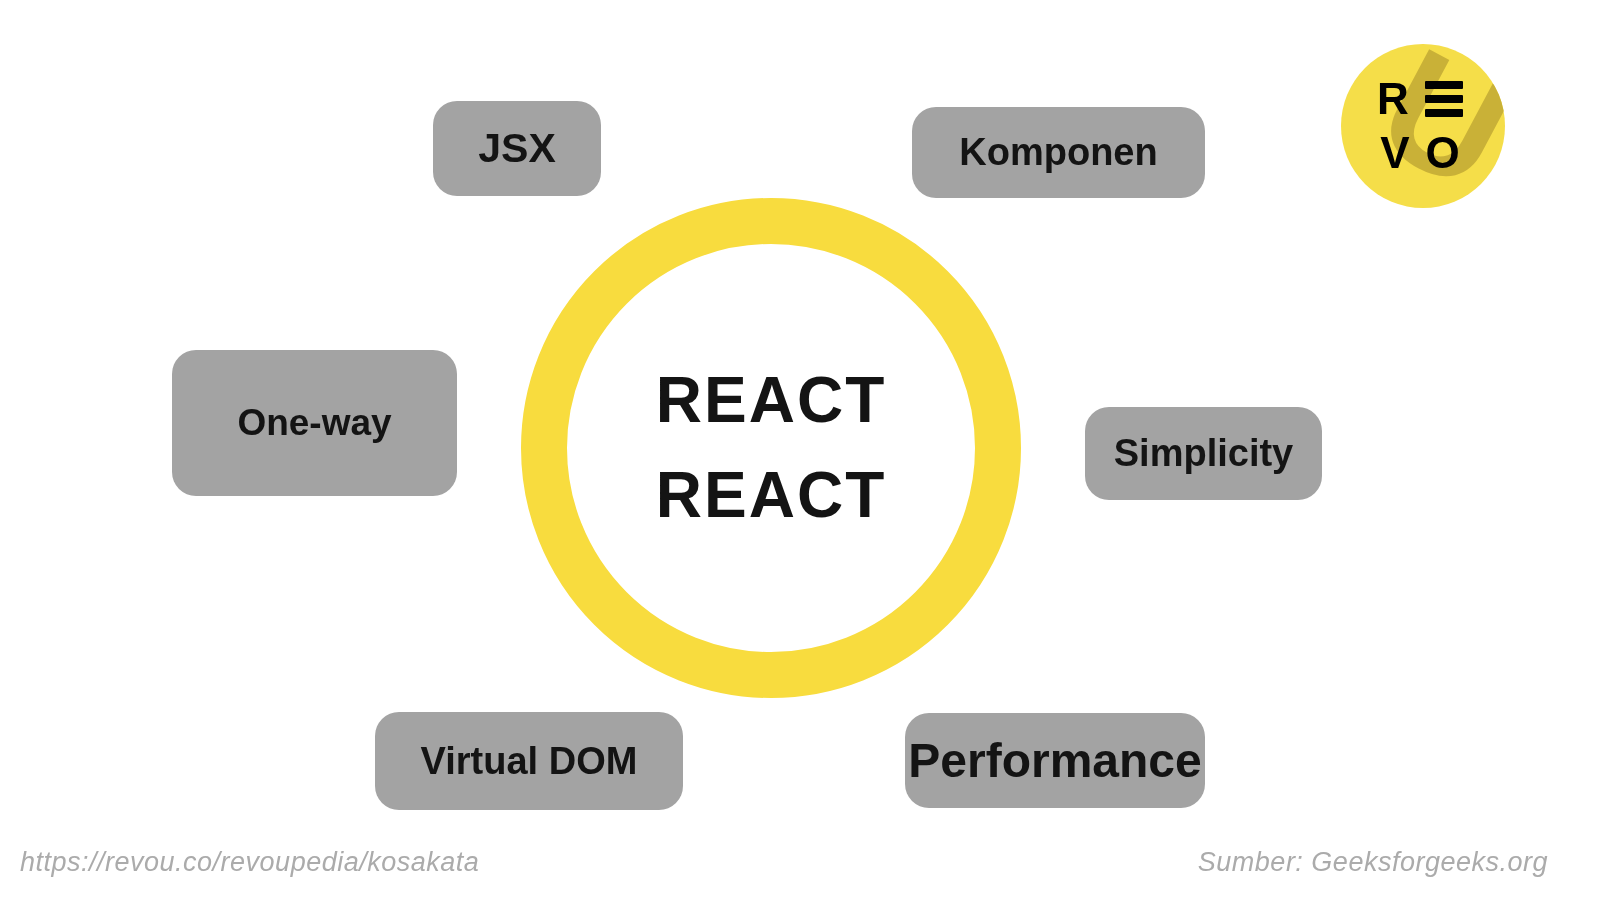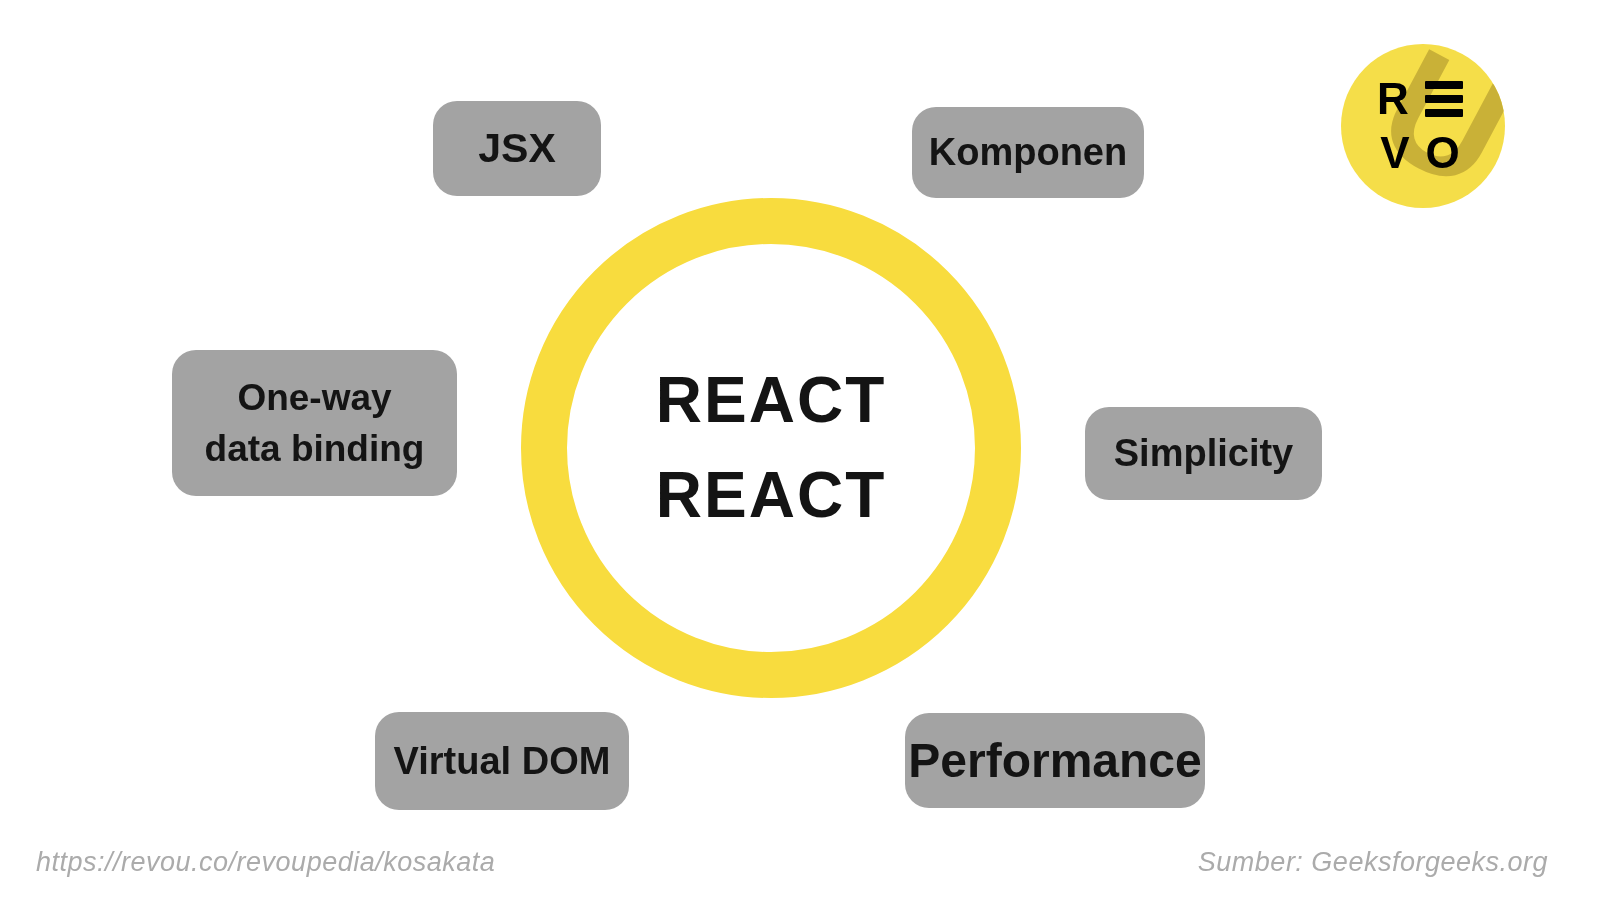--- a/index.html
+++ b/index.html
@@ -32,24 +32,24 @@
     position: absolute;
     background: #a3a3a3;
     border-radius: 24px;
     display: flex; align-items: center; justify-content: center;
     color: #141414;
     font-weight: bold;
     text-align: center;
   }
   .feature-box span { display: block; }
   .box-jsx          { left: 433px;  top: 101px; width: 168px; height: 95px;  font-size: 41px; }
-  .box-komponen     { left: 912px;  top: 107px; width: 232px; height: 91px;  font-size: 38px; }
+  .box-komponen     { left: 912px;  top: 107px; width: 293px; height: 91px;  font-size: 38px; }
   .box-oneway       { left: 172px;  top: 350px; width: 285px; height: 146px; font-size: 37px; line-height: 1.38; }
   .box-simplicity   { left: 1085px; top: 407px; width: 237px; height: 93px;  font-size: 38px; text-align: center; }
-  .box-virtualdom   { left: 375px;  top: 712px; width: 254px; height: 98px;  font-size: 38px; }
+  .box-virtualdom   { left: 375px;  top: 712px; width: 308px; height: 98px;  font-size: 38px; }
   .box-performance  { left: 905px;  top: 713px; width: 300px; height: 95px;  font-size: 48px; }
 
   
   .logo {
     position: absolute; left: 1341px; top: 44px;
     width: 164px; height: 164px;
     background: #F5DE49;
     border-radius: 50%;
     overflow: hidden;
   }
@@ -75,21 +75,21 @@
   .logo-e-bars i { display: block; height: 8px; background: #000000; border-radius: 1px; }
 
   
   .footer-text {
     position: absolute; bottom: 22px;
     font-size: 27px;
     font-style: italic;
     color: #ABABAB;
     letter-spacing: 0.5px;
   }
-  .footer-left  { left: 36px; }
+  .footer-left  { left: 20px; }
   .footer-right { right: 52px; }
 </style>
 </head>
 <body>
 
 <div class="canvas">
 
   <div class="center-circle">
     <div class="center-title">
       <span>REACT</span>
@@ -101,21 +101,20 @@
     <span>JSX</span>
   </div>
 
   <div class="feature-box box-komponen">
     <span>Komponen</span>
   </div>
 
   <div class="feature-box box-oneway">
     <span>
       <span>One-way</span>
-      <span>data binding</span>
     </span>
   </div>
 
   <div class="feature-box box-simplicity">
     <span>Simplicity</span>
   </div>
 
   <div class="feature-box box-virtualdom">
     <span>Virtual DOM</span>
   </div>

